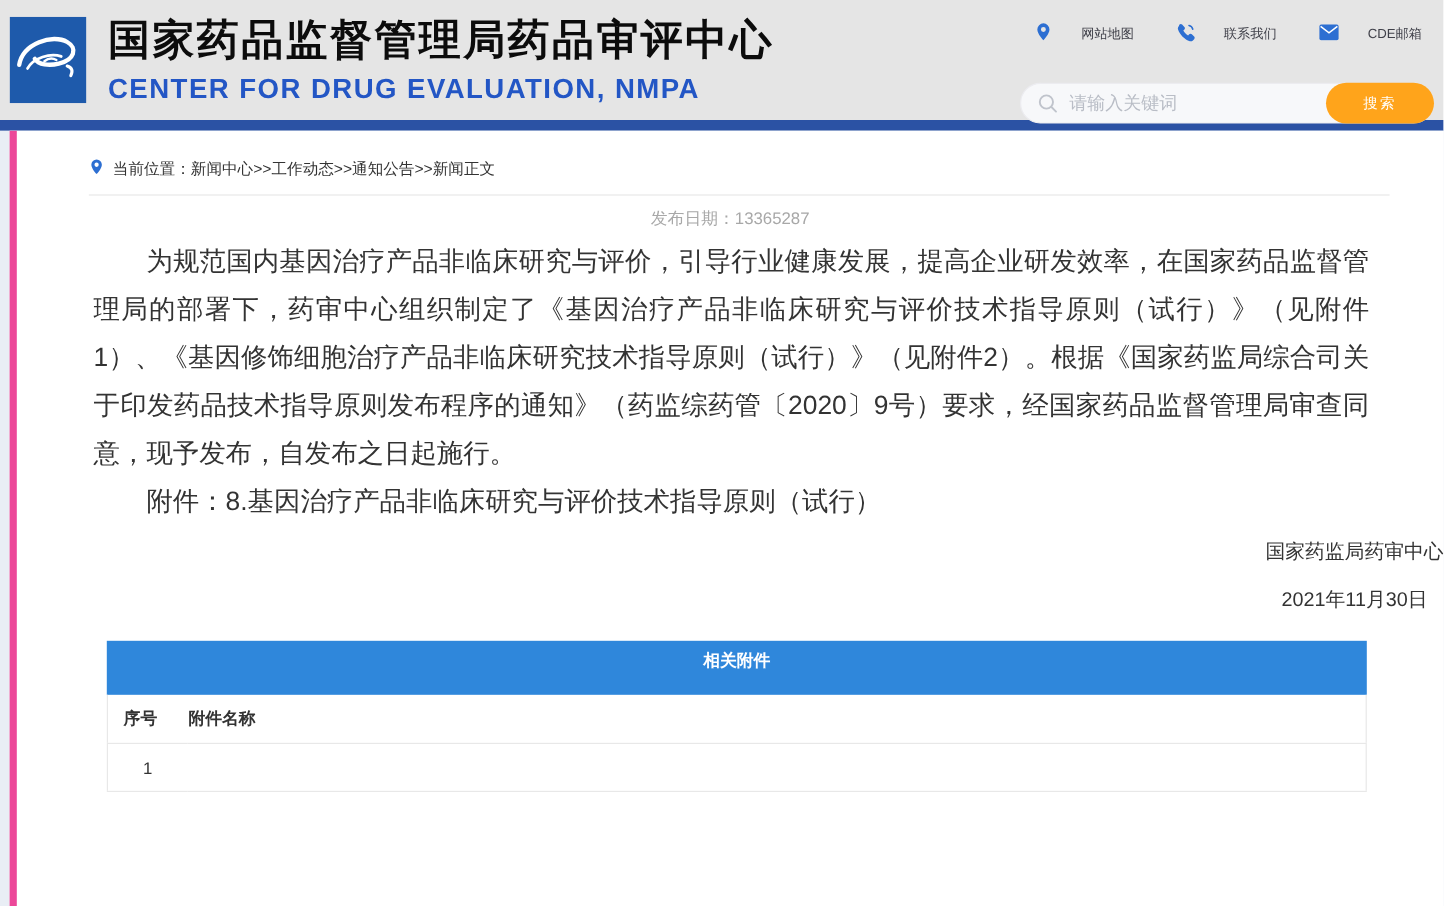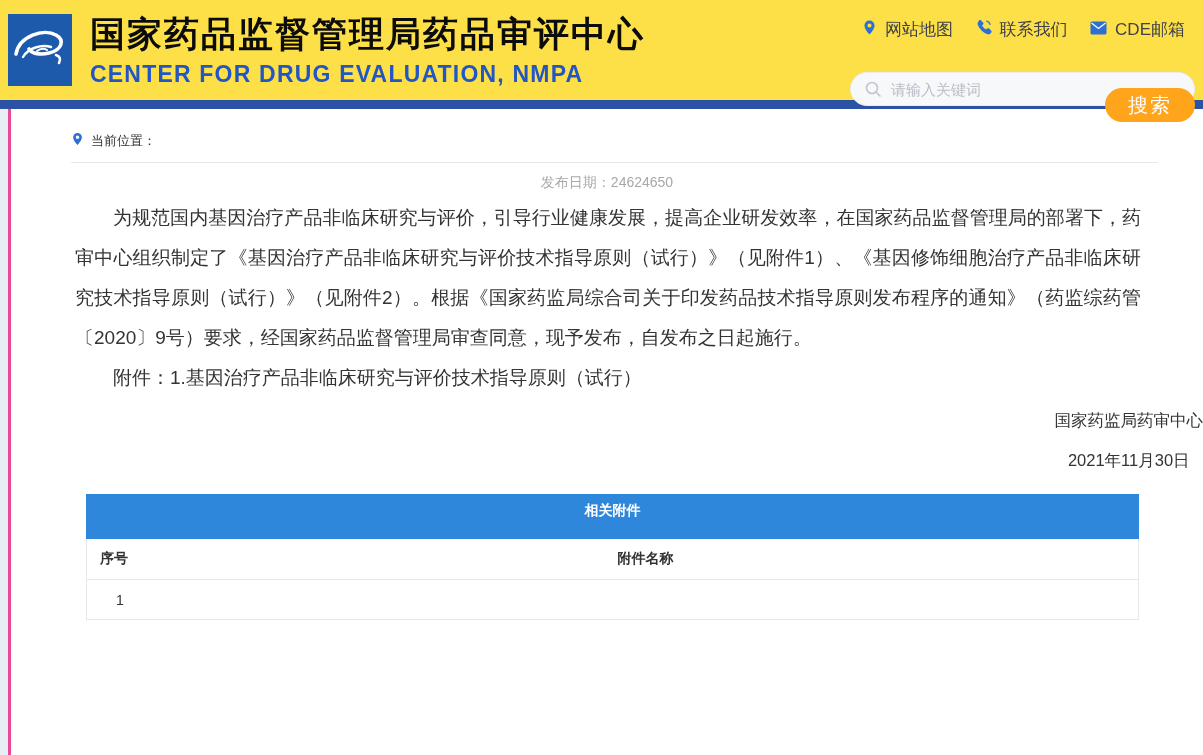--- a/index.html
+++ b/index.html
@@ -3,21 +3,21 @@
 <meta charset="utf-8">
 <style>
   html,body{margin:0;padding:0;}
   body{
     width:1203px;height:755px;overflow:hidden;background:#fff;
     font-family:"Liberation Sans","DejaVu Sans",sans-serif;
     -webkit-font-smoothing:antialiased;
   }
   
   .site-header{
-    height:100px;background:#fde047;display:flex;align-items:flex-start;
+    height:100px;background:#e5e5e5;display:flex;align-items:flex-start;
     position:relative;
   }
   .logo{
     width:64px;height:72px;margin:14px 0 0 8px;flex:0 0 auto;
   }
   .logo svg{display:block;}
   .titles{margin:12px 0 0 18px;}
   .site-title-cn{
     font-size:35px;font-weight:700;color:#0c0c0c;letter-spacing:2px;
     line-height:44px;white-space:nowrap;
@@ -26,65 +26,65 @@
     font-size:23px;font-weight:700;color:var(--subtitle-blue,#2356C5);
     letter-spacing:1.2px;margin-top:5px;white-space:nowrap;
   }
   .header-right{
     position:absolute;right:8px;top:0;width:345px;
   }
   .quick-links{
     display:flex;justify-content:space-between;margin:18px 10px 0 12px;
   }
   .quick-link{
-    display:flex;align-items:center;gap:8px;cursor:pointer;
-    font-size:17px;color:#40414a;text-decoration:none;justify-content:flex-end;
+    display:flex;align-items:center;gap:24px;cursor:pointer;
+    font-size:11px;color:#40414a;text-decoration:none;justify-content:flex-end;
   }
   .quick-link svg{flex:0 0 auto;}
   .searchbar{position:relative;margin-top:31px;height:34px;}
   .search-input{
     width:100%;height:34px;box-sizing:border-box;border:1px solid #ececf0;
     background:#f7f8fa;border-radius:17px;padding:0 96px 0 40px;
     font-size:15px;color:#333;outline:none;
     font-family:"Liberation Sans","DejaVu Sans",sans-serif;
   }
   .search-input::placeholder{color:#b9bdc6;}
   .search-icon{position:absolute;left:14px;top:8px;}
   .search-btn{
-    position:absolute;right:0;top:16px;width:90px;height:34px;border:none;
+    position:absolute;right:0;top:0;width:90px;height:34px;border:none;
     border-radius:17px;background:var(--button-orange,#FFA41B);color:#fff;
-    font-size:20px;cursor:pointer;letter-spacing:2px;
+    font-size:12px;cursor:pointer;letter-spacing:2px;
     font-family:"Liberation Sans","DejaVu Sans",sans-serif;
   }
   
   .navbar{height:9px;background:var(--navbar-blue,#2B52A4);}
   
   .content-bg{
     height:646px;background:#e9eef5;padding-left:8px;box-sizing:border-box;
   }
   .card{
-    background:#fff;height:100%;border-left:3px solid #ec4899;
+    background:#fff;height:100%;border-left:6px solid #ec4899;
     box-sizing:border-box;overflow:hidden;
   }
   .breadcrumb{
     display:flex;align-items:center;margin:0 45px 0 60px;padding:22px 0 12px 0;
     border-bottom:1px solid #e8e8e8;font-size:13px;color:#333;
   }
   .breadcrumb svg{margin-right:7px;}
   .breadcrumb a{color:#333;text-decoration:none;cursor:pointer;}
   .breadcrumb .sep{color:#333;}
   .doc-title{
     margin:26px 55px 0;text-align:center;font-size:22px;font-weight:700;
     color:#222;line-height:35px;
   }
   .pub-date{
     margin-top:11px;text-align:center;font-size:14px;color:#a8a8a8;
   }
   .doc-body{
-    margin:6px 62px 0 64px;font-size:19px;color:#333;line-height:40px;
+    margin:6px 62px 0 64px;font-size:22px;color:#333;line-height:40px;
     text-align:justify;
   }
   .doc-body p{margin:0;}
   .indent{text-indent:2em;}
   .indent2{text-indent:5em;}
   .signature{
     width:fit-content;margin-left:auto;margin-top:2px;
     text-align:center;font-size:16.5px;color:#333;line-height:40px;
   }
   
@@ -95,21 +95,21 @@
   }
   .att-table{
     width:100%;border-collapse:collapse;font-size:14px;color:#333;
     border:1px solid #e8e8e8;border-top:none;
   }
   .att-table th{
     height:38px;font-weight:700;border-bottom:1px solid #e8e8e8;
     font-size:14px;color:#333;
   }
   .att-table th.col-no{width:52px;text-align:left;padding-left:13px;}
-  .att-table th.col-name{text-align:center;}
+  .att-table th.col-name{text-align:left;}
   .att-table td{height:37px;border-bottom:1px solid #e8e8e8;}
   .att-table td.no{text-align:center;color:#333;}
   .att-table td.name{padding-left:0;}
 </style>
 </head>
 <body>
 
 <div>
 
   <header class="site-header">
@@ -174,29 +174,30 @@
   <div class="content-bg">
     <main class="card">
 
       <div class="breadcrumb">
         <span>
           <svg width="13" height="16" viewBox="0 0 16 17">
             <path d="M8 1a5.4 5.4 0 0 0-5.4 5.4C2.6 10.4 8 16 8 16s5.4-5.6 5.4-9.6A5.4 5.4 0 0 0 8 1zm0 7.6a2.2 2.2 0 1 1 0-4.4 2.2 2.2 0 0 1 0 4.4z" fill="#2D6FD2"></path>
           </svg>
         </span>
         <span>当前位置：</span>
+        <span><a>新闻中心</a><span class="sep">&gt;&gt;</span><a>工作动态</a><span class="sep">&gt;&gt;</span><a>通知公告</a><span class="sep">&gt;&gt;</span><a>新闻正文</a></span>
       </div>
 
       <article>
         <div class="pub-date">
-          <span>发布日期：</span><span>24624650</span>
+          <span>发布日期：</span><span>13365287</span>
         </div>
         <div class="doc-body">
           <p class="indent">为规范国内基因治疗产品非临床研究与评价，引导行业健康发展，提高企业研发效率，在国家药品监督管理局的部署下，药审中心组织制定了《基因治疗产品非临床研究与评价技术指导原则（试行）》（见附件1）、《基因修饰细胞治疗产品非临床研究技术指导原则（试行）》（见附件2）。根据《国家药监局综合司关于印发药品技术指导原则发布程序的通知》（药监综药管〔2020〕9号）要求，经国家药品监督管理局审查同意，现予发布，自发布之日起施行。</p>
-          <p class="indent">附件：1.基因治疗产品非临床研究与评价技术指导原则（试行）</p>
+          <p class="indent">附件：8.基因治疗产品非临床研究与评价技术指导原则（试行）</p>
         </div>
         <div class="signature">
           <div>国家药监局药审中心</div>
           <div>2021年11月30日</div>
         </div>
       </article>
 
       <section class="attachments">
         <div class="att-title">相关附件</div>
         <table class="att-table">

